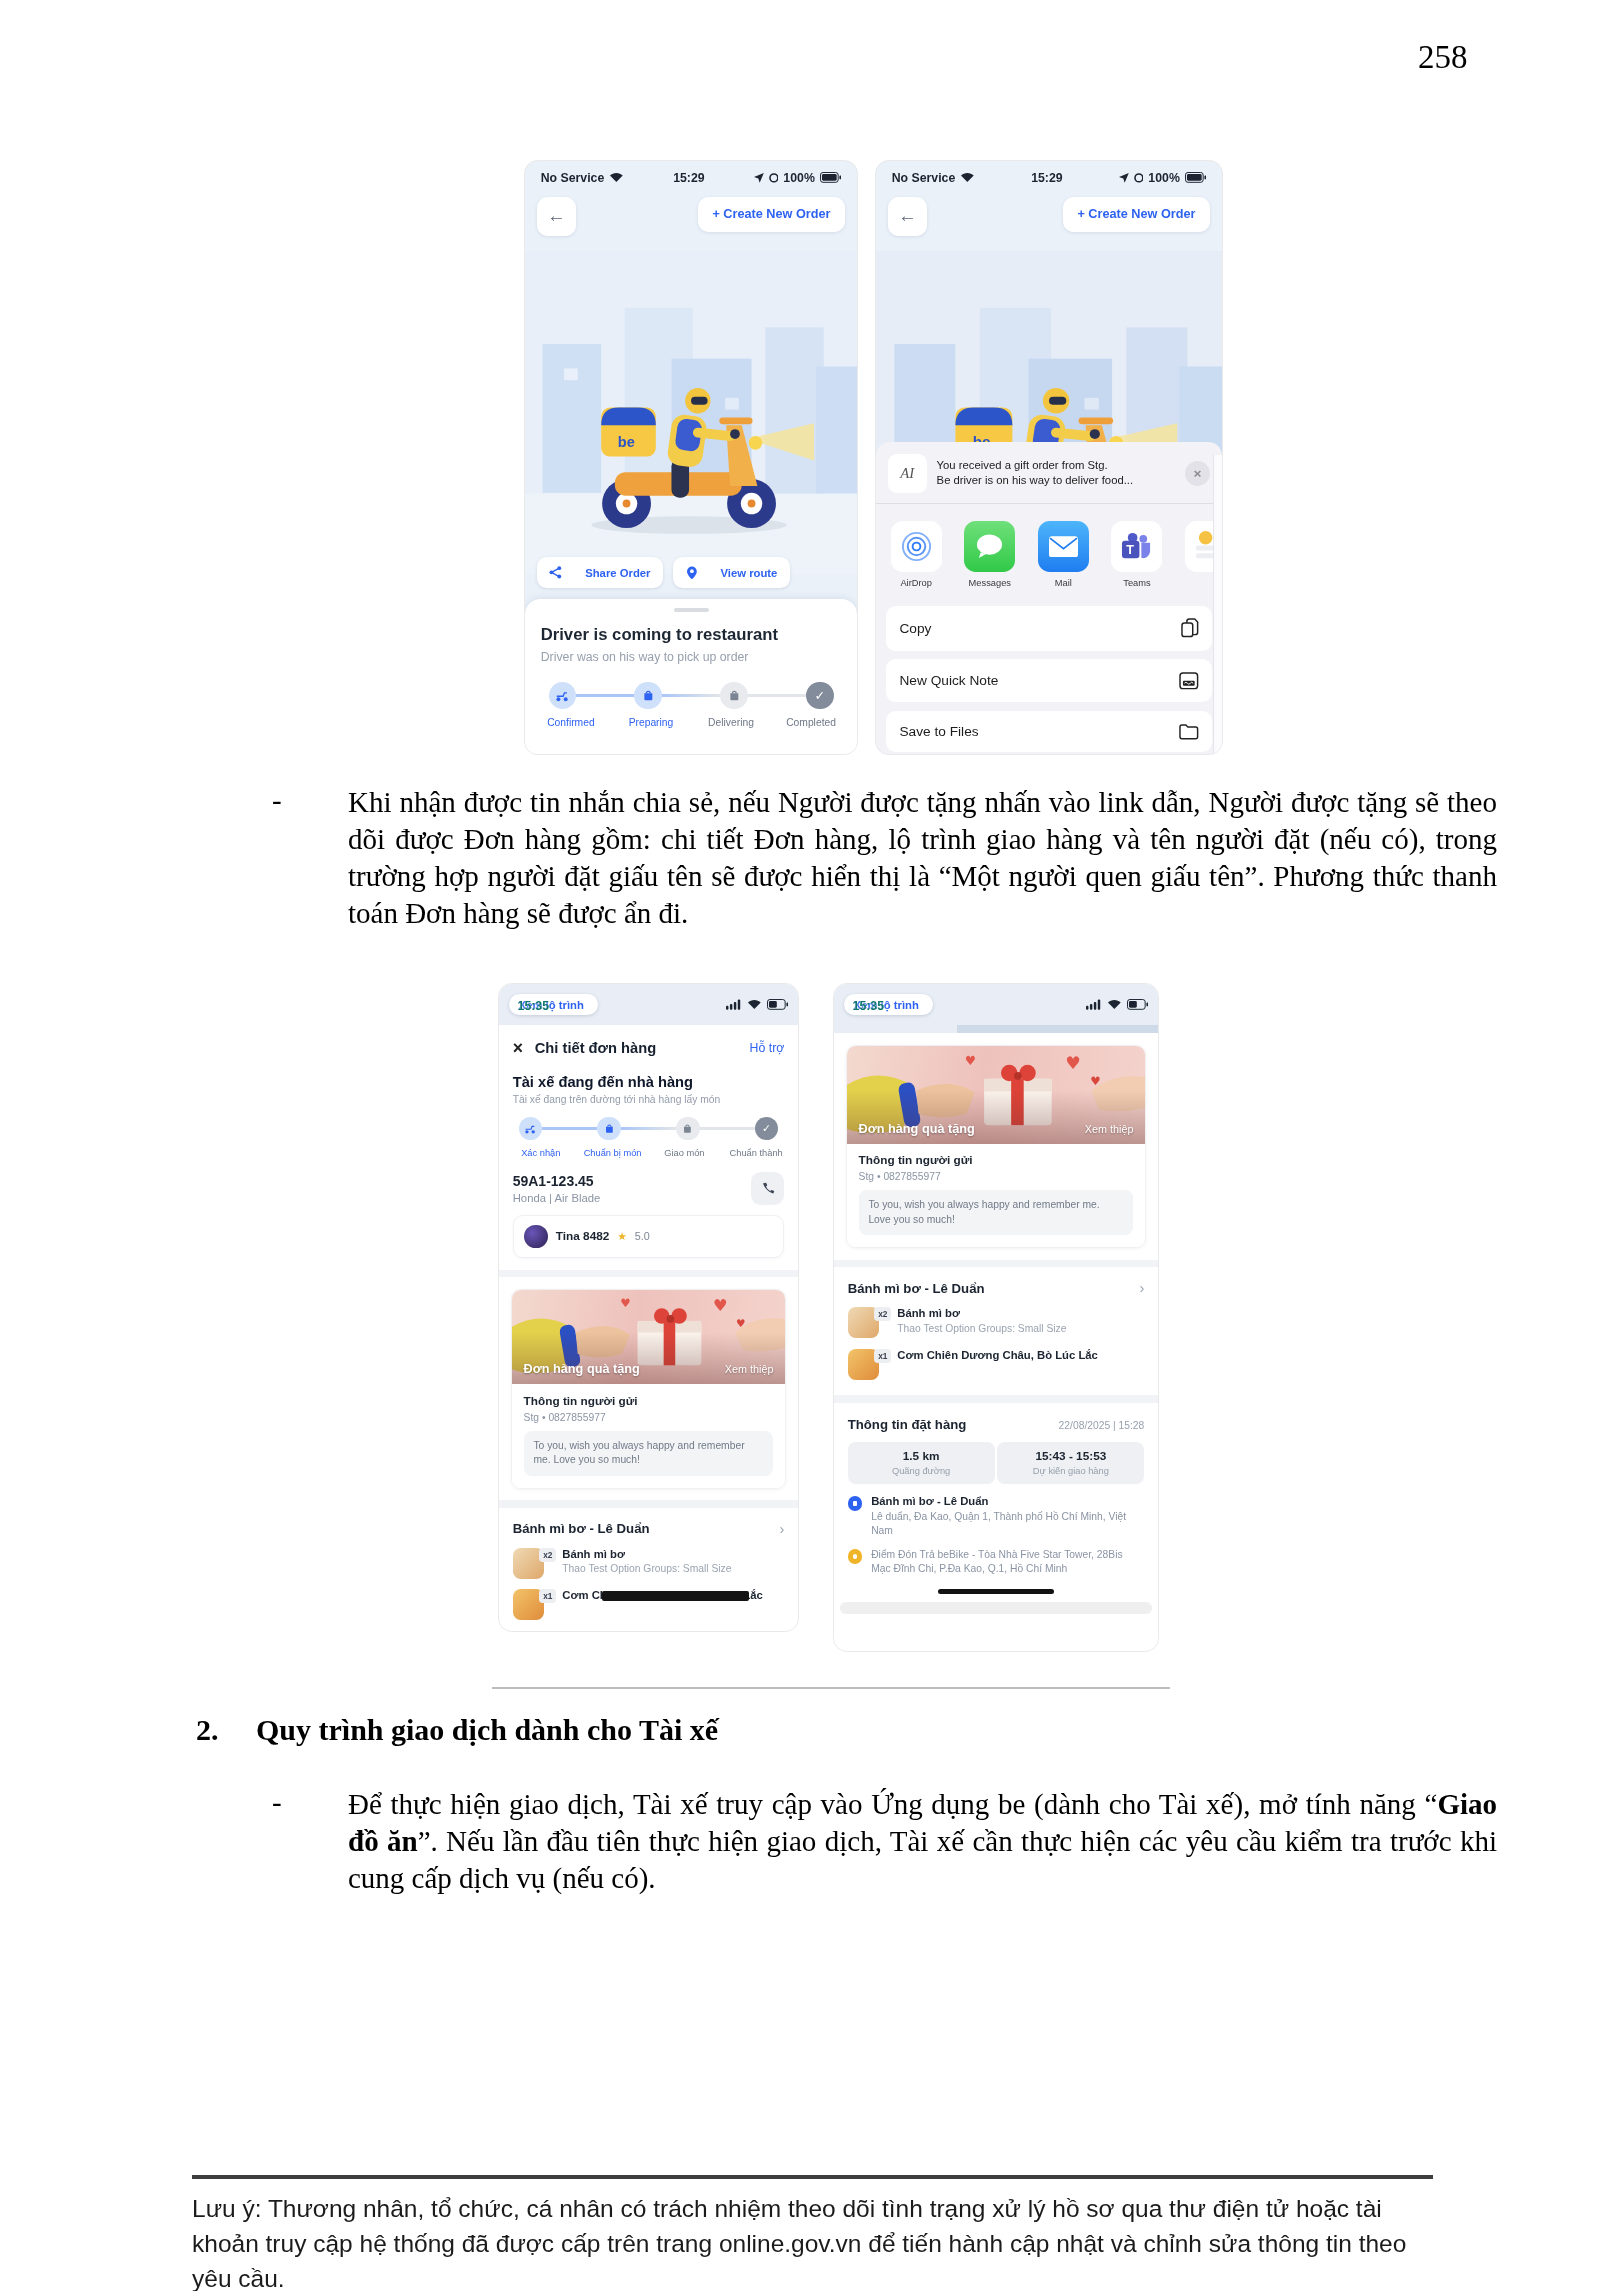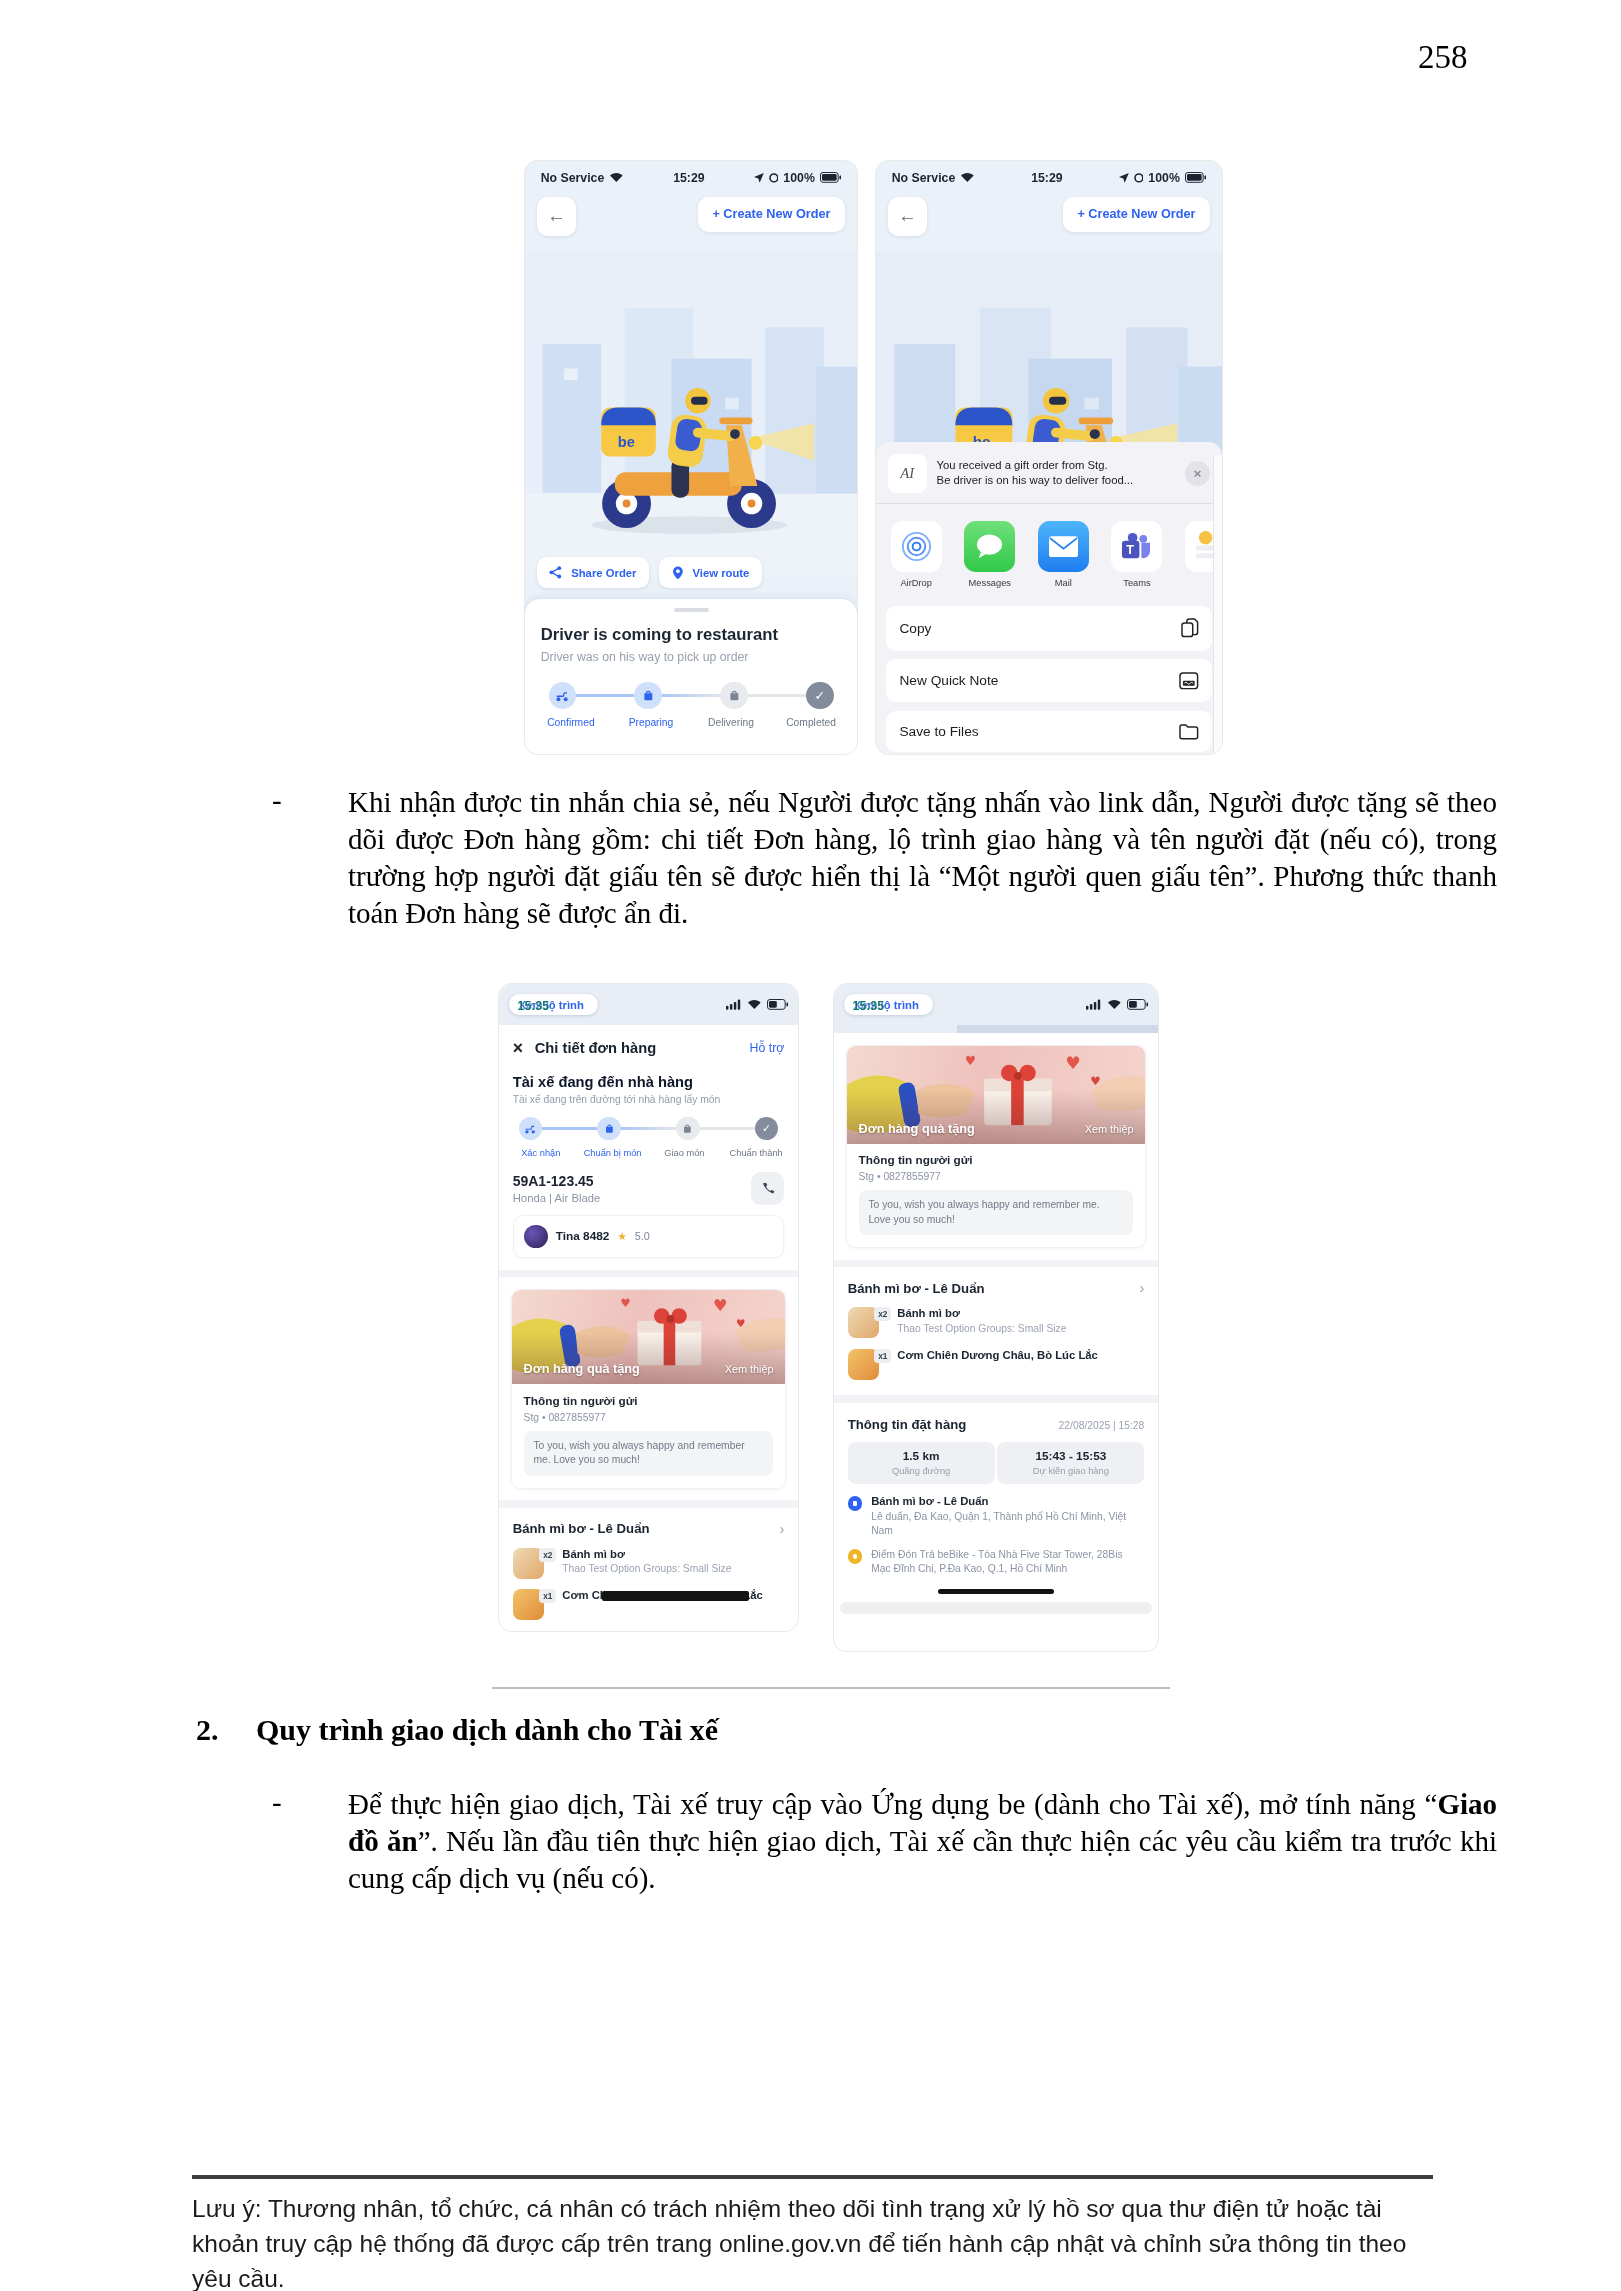--- a/index.html
+++ b/index.html
@@ -25,21 +25,21 @@
                padding:9.8px 15.7px 2px; font-size:12.3px; font-weight:bold; color:#1b2430; }
   .sb-group { display:flex; align-items:center; gap:4.9px; }
   .navrow { display:flex; align-items:flex-start; justify-content:space-between; padding:9.8px 11.8px; }
   .backbtn { width:39px; height:39px; background:#fff; border-radius:10.8px; display:flex;
              align-items:center; justify-content:center; font-size:18.6px; color:#5a6676;
              box-shadow:0 1px 3.9px rgba(30,50,90,.10); }
   .createbtn { background:#fff; border-radius:10.8px; padding:10.8px 14.7px; color:#2e62f0;
                font-size:12.7px; font-weight:bold; box-shadow:0 1px 3.9px rgba(30,50,90,.10); }
   .illus { position:absolute; left:0; top:90px; width:100%; height:323px; }
   .pillrow { position:absolute; left:11.8px; display:flex; gap:9.8px; }
-  .wpill { background:#fff; border-radius:9.8px; padding:8.8px 12.7px; display:flex; gap:9px;
+  .wpill { background:#fff; border-radius:9.8px; padding:8.8px 12.7px; display:flex; gap:23px;
            align-items:center; color:#2e62f0; font-size:11.3px; font-weight:bold;
            box-shadow:0 1px 3.9px rgba(30,50,90,.12); }
   .sheetA { position:absolute; left:0; right:0; bottom:0; top:438px; background:#fff;
             border-radius:15.7px 15.7px 0 0; box-shadow:0 -2px 7.8px rgba(30,50,90,.08); }
   .handle { width:35px; height:3.9px; background:#d9dde2; border-radius:2px; margin:8.8px auto 0; }
   .sheetA h3 { font-size:16.7px; color:#1d2633; padding:13.7px 15.7px 0; }
   .sheetA .sub { font-size:12.3px; color:#97a0ad; padding:4.9px 15.7px 0; }
   .steps-dots { display:flex; align-items:center; padding:0 23.5px; margin-top:17.6px; }
   .sdot { width:27.4px; height:27.4px; border-radius:50%; flex:none; display:flex;
           align-items:center; justify-content:center; font-size:12.7px; }

